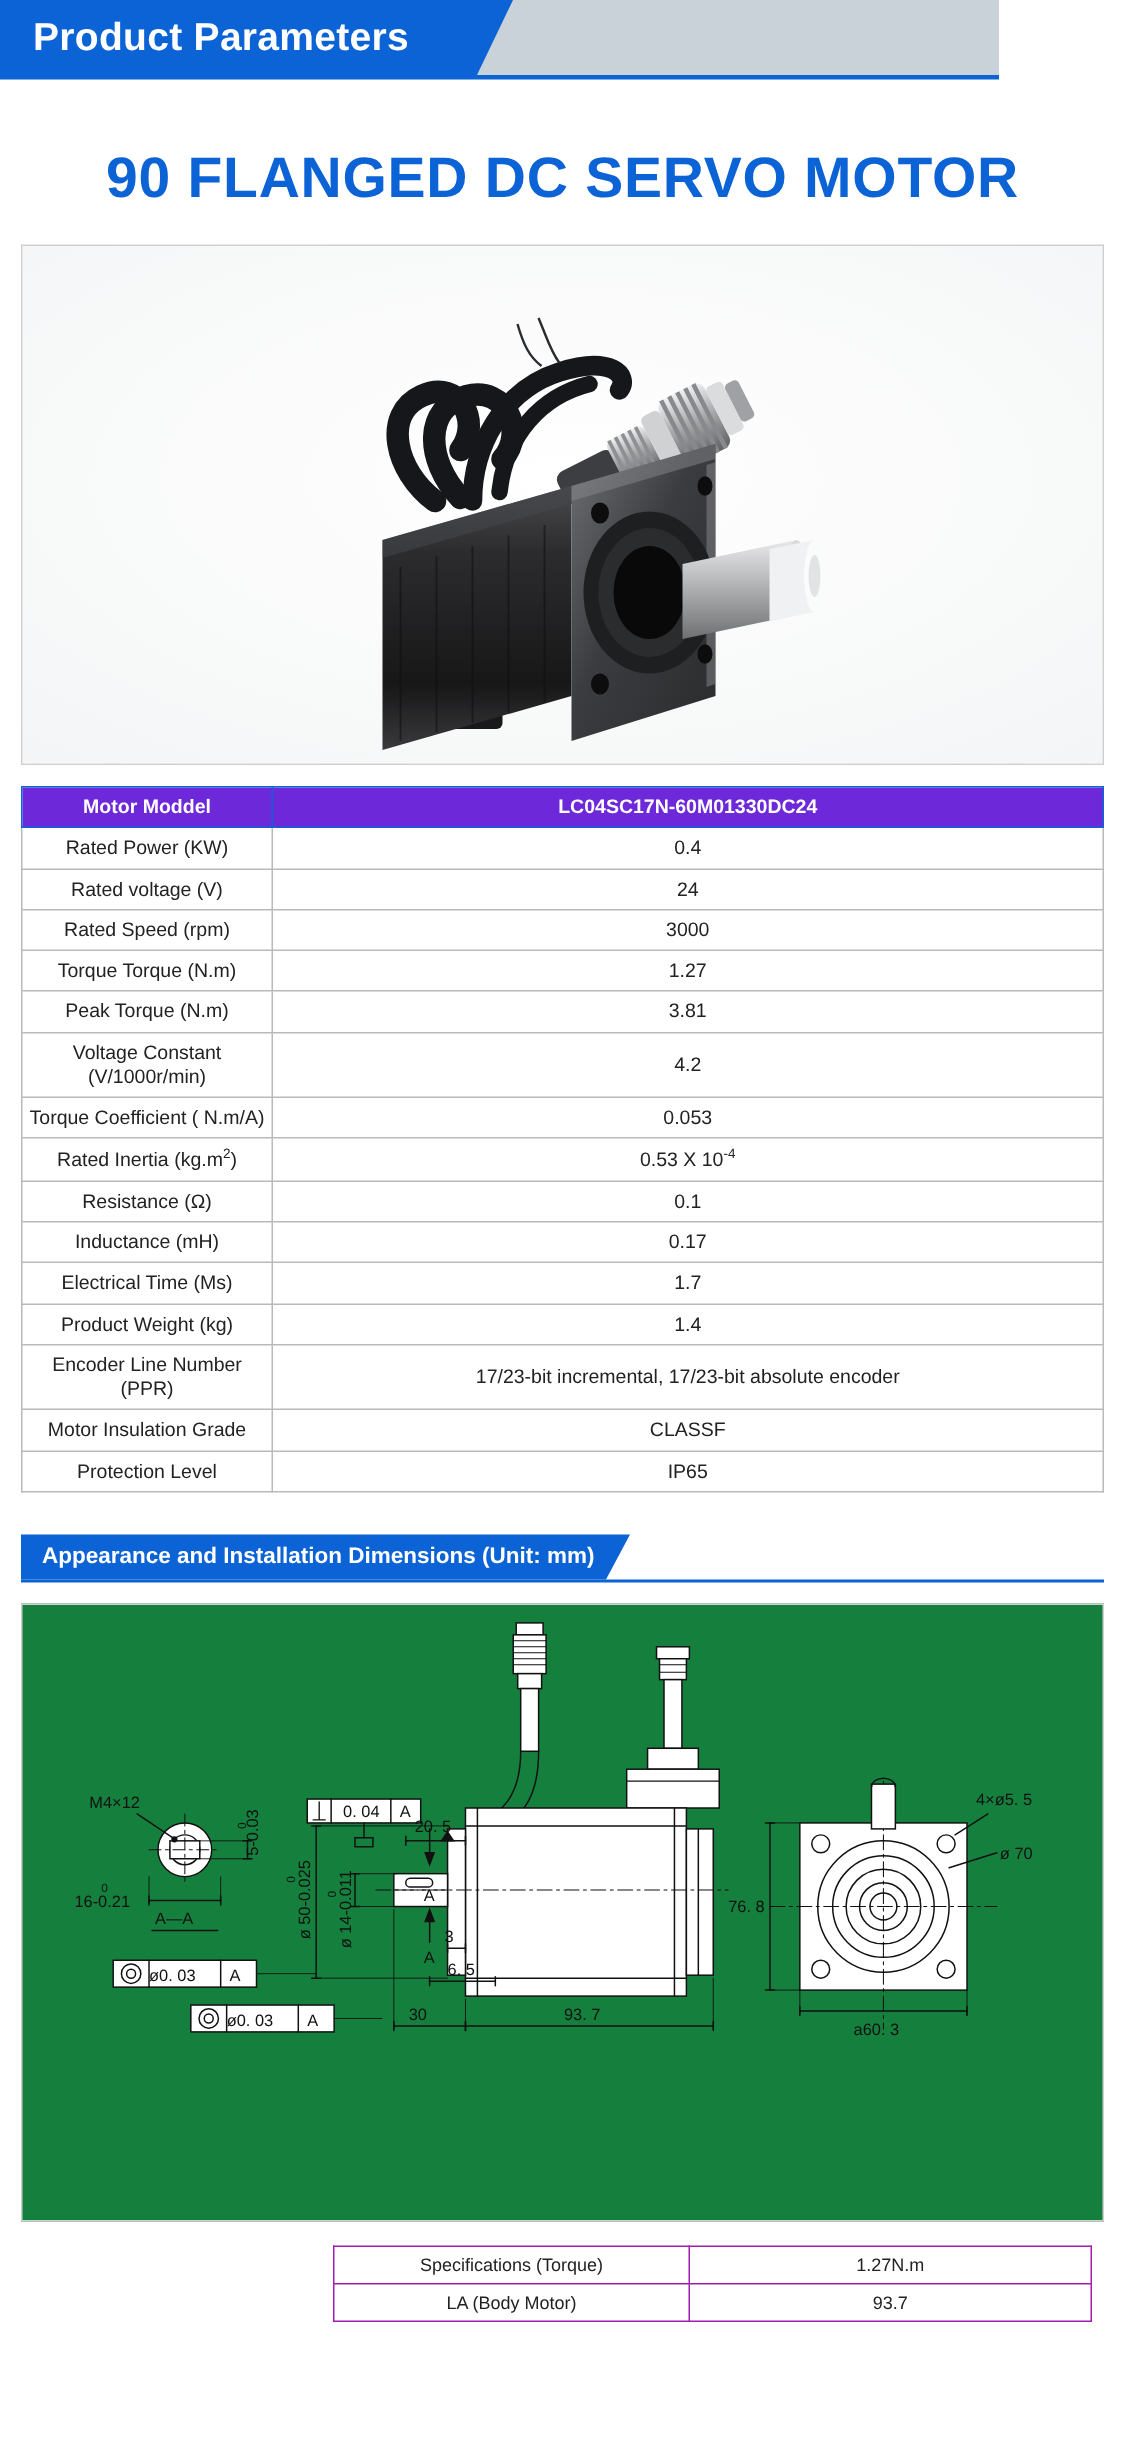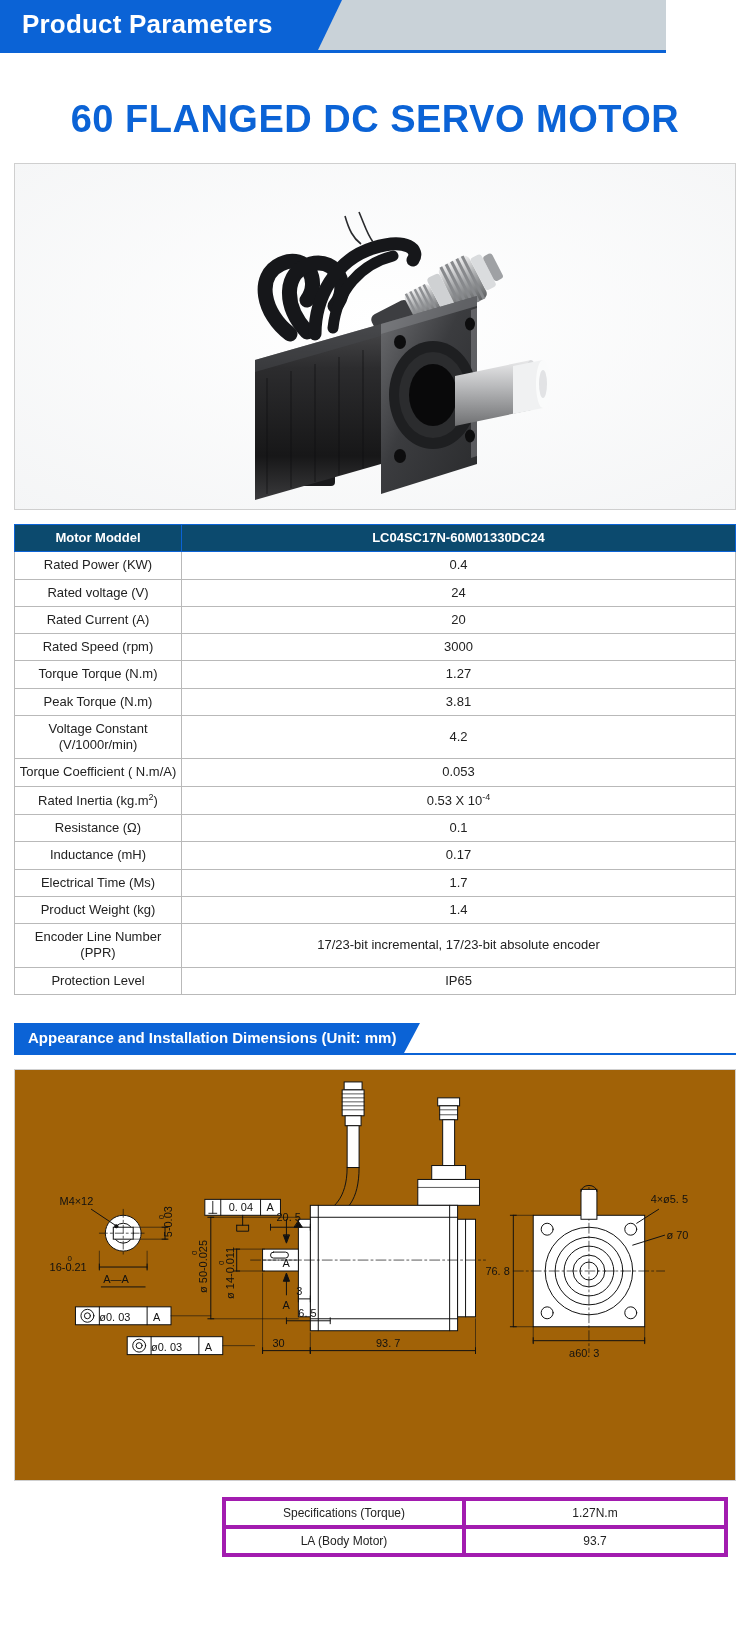--- a/index.html
+++ b/index.html
@@ -72,21 +72,21 @@
     font-size:13px;
   }
   table.spec td{
     border:1px solid #b9b9b9;
     text-align:center;
     padding:5px 4px;
     line-height:1.25;
   }
   table.spec td.lbl{width:158px;}
   table.spec tr.head td{
-    background:#0c4a6e;
+    background:#6d28d9;
     color:#ffffff;
     font-weight:bold;
     border-color:#0b63d6;
   }
   sup{font-size:9px;vertical-align:super;}
 
   
   .section{
     position:relative;
     height:34px;
@@ -107,52 +107,52 @@
   }
   .section .stitle{
     position:absolute;left:14px;top:6px;color:#fff;font-size:15px;font-weight:bold;text-align:right;
   }
 
   
   .drawbox{
     margin:12px 14px 0 14px;
     height:410px;
     border:1px solid #cfcfcf;
-    background:#a16207;
+    background:#15803d;
     position:relative;
     overflow:hidden;
   }
 
   
   .bottom-wrap{margin:16px 14px 26px 222px;}
   table.bot{
     width:506px;
     border-collapse:collapse;
     font-size:12px;
   }
   table.bot td{
-    border:4px solid #a21caf;
+    border:1px solid #a21caf;
     text-align:center;
     padding:5px 4px;
   }
   table.bot td.lbl{width:228px;}
 </style>
 </head>
 <body>
 
 <div class="page">
 
   <div class="banner">
     <div class="bg-grey"></div>
     <div class="bg-blue"></div>
     <div class="rule"></div>
     <div class="title">Product Parameters</div>
   </div>
 
-  <div class="main-title">60 FLANGED DC SERVO MOTOR</div>
+  <div class="main-title">90 FLANGED DC SERVO MOTOR</div>
 
   <div class="hero">
     <svg class="motor" viewBox="0 0 720 345" preserveAspectRatio="xMidYMid meet">
       <defs>
         <linearGradient id="bodyG" x1="0" y1="0" x2="0" y2="1">
           <stop offset="0" stop-color="#4a4a4c"></stop>
           <stop offset="0.25" stop-color="#2c2c2e"></stop>
           <stop offset="0.75" stop-color="#171718"></stop>
           <stop offset="1" stop-color="#3a3a3c"></stop>
         </linearGradient>
@@ -266,24 +266,20 @@
       </tr>
       <tr>
         <td class="lbl">Rated Power (KW)</td>
         <td>0.4</td>
       </tr>
       <tr>
         <td class="lbl">Rated voltage (V)</td>
         <td>24</td>
       </tr>
       <tr>
-        <td class="lbl">Rated Current (A)</td>
-        <td>20</td>
-      </tr>
-      <tr>
         <td class="lbl">Rated Speed (rpm)</td>
         <td>3000</td>
       </tr>
       <tr>
         <td class="lbl">Torque Torque (N.m)</td>
         <td>1.27</td>
       </tr>
       <tr>
         <td class="lbl">Peak Torque (N.m)</td>
         <td>3.81</td>
@@ -314,20 +310,24 @@
         <td class="lbl">Electrical Time (Ms)</td>
         <td>1.7</td>
       </tr>
       <tr>
         <td class="lbl">Product Weight (kg)</td>
         <td>1.4</td>
       </tr>
       <tr>
         <td class="lbl">Encoder Line Number (PPR)</td>
         <td>17/23-bit incremental, 17/23-bit absolute encoder</td>
+      </tr>
+      <tr>
+        <td class="lbl">Motor Insulation Grade</td>
+        <td>CLASSF</td>
       </tr>
       <tr>
         <td class="lbl">Protection Level</td>
         <td>IP65</td>
       </tr>
     </tbody>
       </table>
   </div>
 
   <div class="section">

